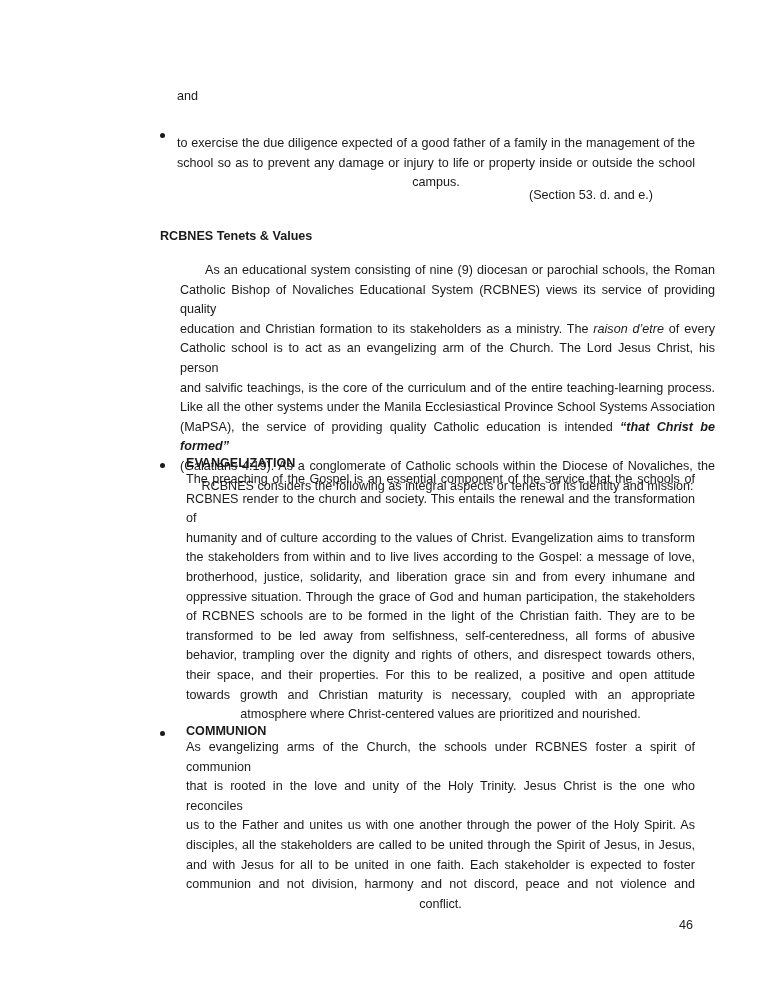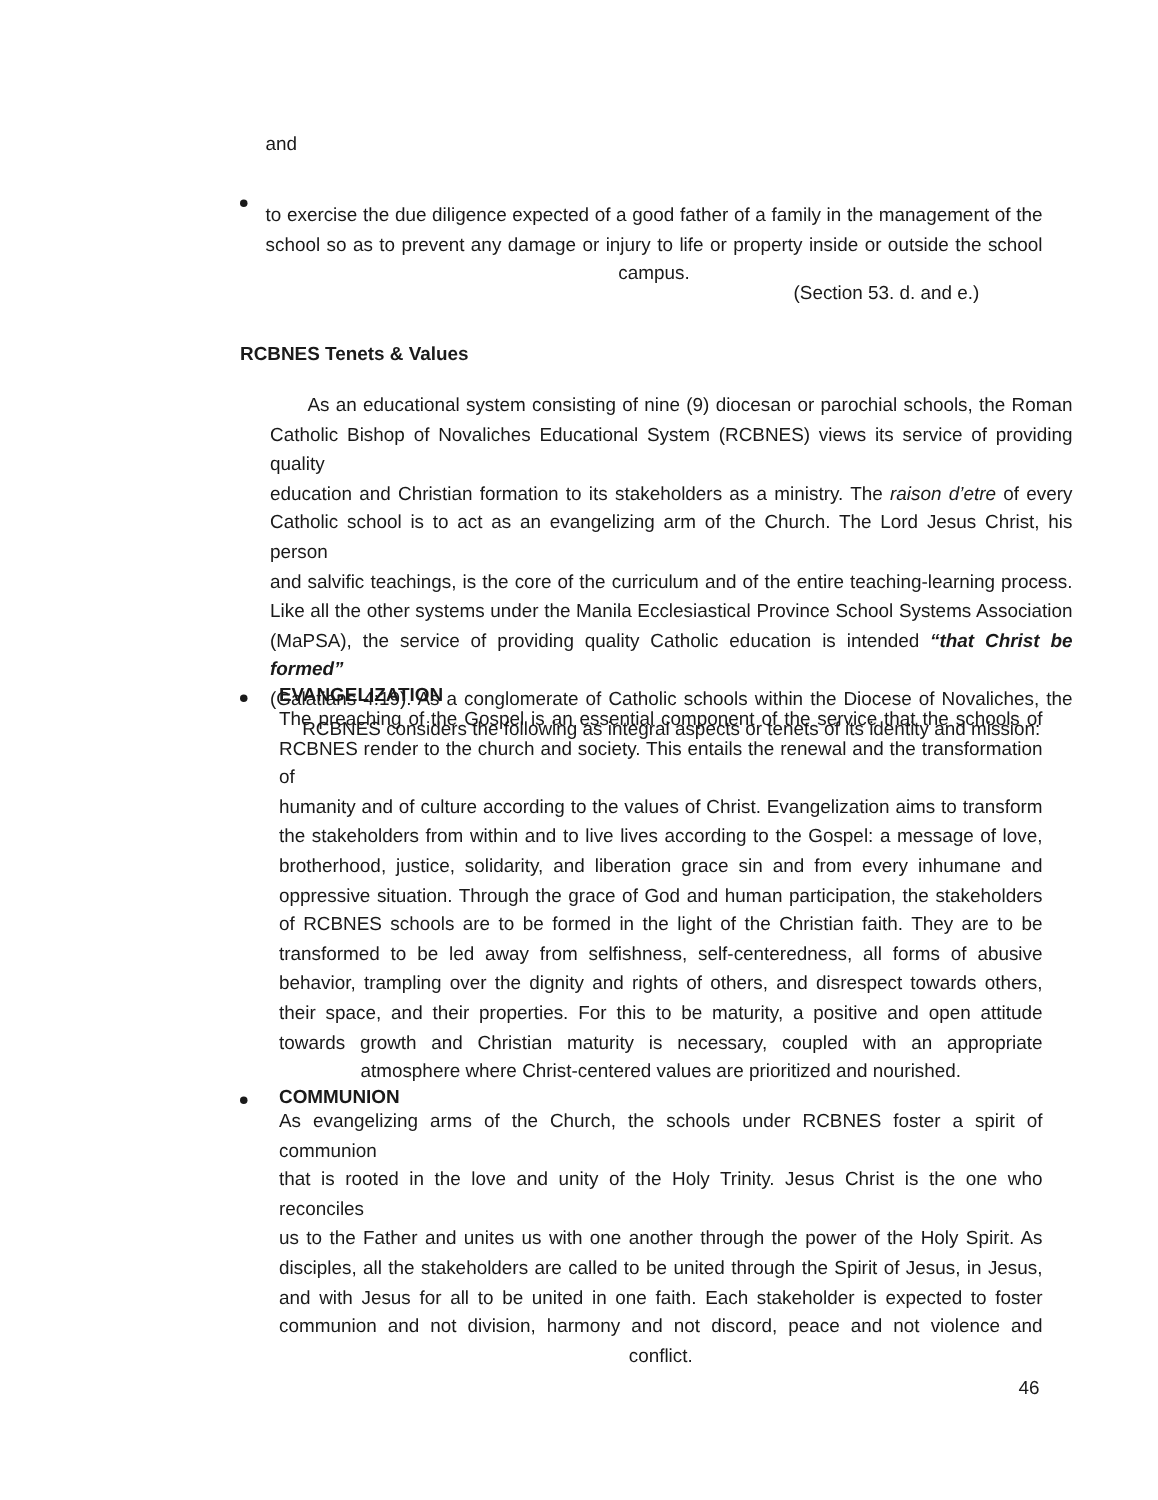--- a/index.html
+++ b/index.html
@@ -47,21 +47,21 @@
   <div class="block" style="left:186px; top:470px; width:509px;">
     <span class="j">The preaching of the Gospel is an essential component of the service that the schools of</span>
     <span class="j">RCBNES render to the church and society. This entails the renewal and the transformation of</span>
     <span class="j">humanity and of culture according to the values of Christ. Evangelization aims to transform</span>
     <span class="j">the stakeholders from within and to live lives according to the Gospel: a message of love,</span>
     <span class="j">brotherhood, justice, solidarity, and liberation grace sin and from every inhumane and</span>
     <span class="j">oppressive situation. Through the grace of God and human participation, the stakeholders</span>
     <span class="j">of RCBNES schools are to be formed in the light of the Christian faith. They are to be</span>
     <span class="j">transformed to be led away from selfishness, self-centeredness, all forms of abusive</span>
     <span class="j">behavior, trampling over the dignity and rights of others, and disrespect towards others,</span>
-    <span class="j">their space, and their properties. For this to be maturity, a positive and open attitude</span>
+    <span class="j">their space, and their properties. For this to be realized, a positive and open attitude</span>
     <span class="j">towards growth and Christian maturity is necessary, coupled with an appropriate</span>
     <span class="l">atmosphere where Christ-centered values are prioritized and nourished.</span>
   </div>
 
   <div class="bullet" style="left:160px; top:731px;"></div>
   <div class="line bold" style="left:186px; top:723px;">COMMUNION</div>
   <div class="block" style="left:186px; top:738px; width:509px;">
     <span class="j">As evangelizing arms of the Church, the schools under RCBNES foster a spirit of communion</span>
     <span class="j">that is rooted in the love and unity of the Holy Trinity. Jesus Christ is the one who reconciles</span>
     <span class="j">us to the Father and unites us with one another through the power of the Holy Spirit. As</span>

